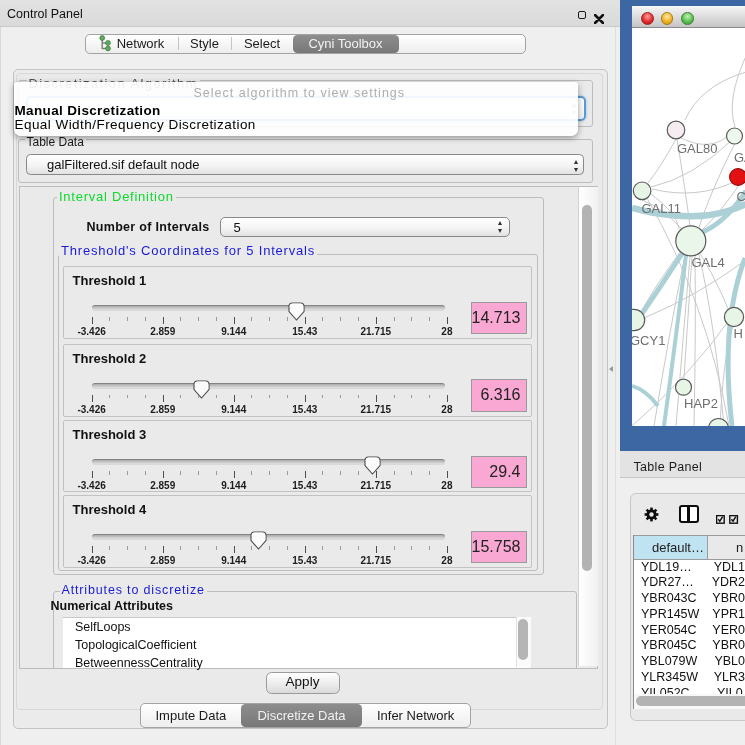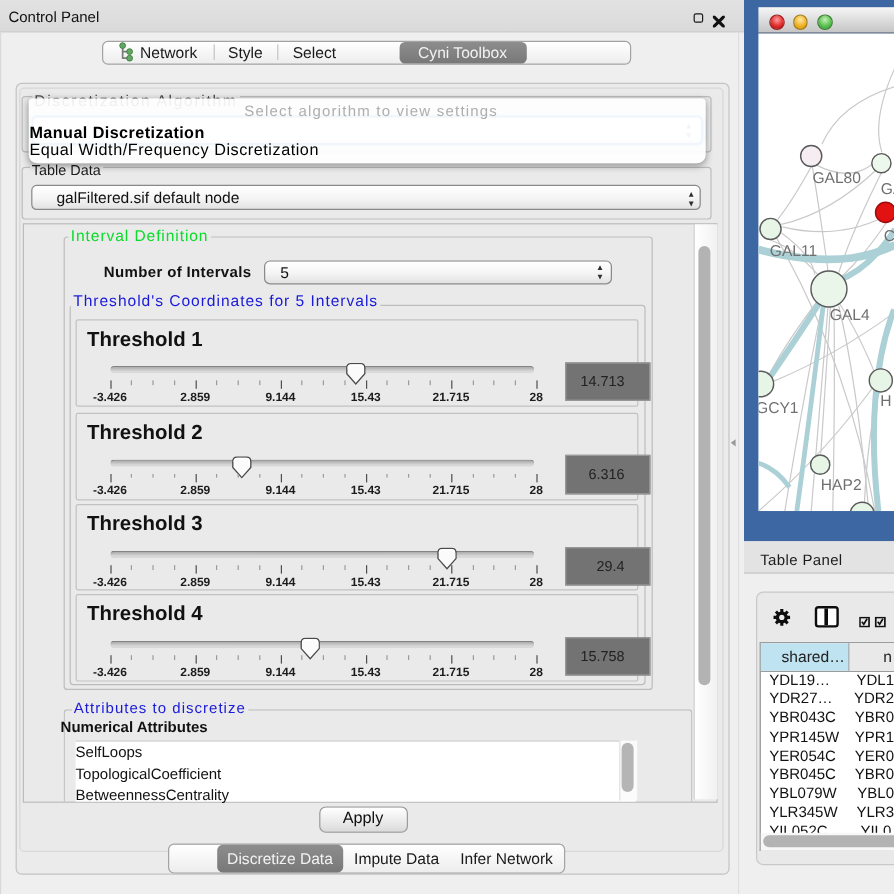--- a/index.html
+++ b/index.html
@@ -11,21 +11,21 @@
     background:linear-gradient(#e2e2e2,#dadada);border-bottom:1px solid #c9c9c9;}
   #titletext{left:7px;top:6.5px;font-size:12.5px;color:#111;}
   #icoFloat{left:578px;top:11px;width:6px;height:6px;border:1.6px solid #1a1a1a;border-radius:2px;}
   #icoClose{left:594px;top:9.5px;}
   
   .tabbar{background:linear-gradient(#ffffff,#ededed);
     border:1px solid #a3a3a3;border-radius:5px;display:flex;align-items:center;box-sizing:border-box;}
   .tab{font-size:13px;color:#1a1a1a;display:flex;align-items:center;justify-content:center;
     height:100%;box-sizing:border-box;}
   .tabsep{width:1px;height:13px;background:#c4c4c4;}
-  .tabsel{background:linear-gradient(#8d8d8d,#787878);color:#f2f2f2;border-radius:4.5px;margin-left:40px;}
+  .tabsel{background:linear-gradient(#8d8d8d,#787878);color:#f2f2f2;border-radius:4.5px;}
   #toptabs{left:84.5px;top:33.5px;width:441.5px;height:20px;}
   #bottabs{left:139.5px;top:702.5px;width:331px;height:25px;}
   
   #outer{left:13px;top:69px;width:593px;height:658px;background:#ebebeb;
     border:1px solid #c3c3c3;border-radius:5px;}
   #inner{left:15.5px;top:72.5px;width:585.5px;height:635px;background:#eaeaea;
     border:1px solid #d8d8d8;border-radius:4px;}
   .group{border:1px solid #bdbdbd;border-radius:3px;}
   .gtitle{position:absolute;font-size:12px;background:#eaeaea;padding:0 2px;line-height:12px;}
   
@@ -36,42 +36,42 @@
      border-left:2.5px solid transparent;border-right:2.5px solid transparent;border-bottom:4.6px solid #2e2e2e;}
   .spinarrows .dn{position:absolute;left:0;bottom:0;width:0;height:0;
      border-left:2.5px solid transparent;border-right:2.5px solid transparent;border-top:4.6px solid #2e2e2e;}
   
   #viewport{left:18.8px;top:185.5px;width:577.5px;height:481.5px;border:1px solid #bcbcbc;background:#eaeaea;}
   #vsb{left:577.5px;top:186.5px;width:19px;height:479.5px;border-left:1px solid #d2d2d2;
      background:linear-gradient(90deg,#ffffff,#f1f1f1);}
   #vsbthumb{left:581.5px;top:205px;width:10px;height:366px;background:#b3b3b3;border-radius:5px;}
   
   .throw{position:absolute;left:63px;width:466.5px;border:1px solid #c2c2c2;border-radius:2px;}
-  .thlabel{position:absolute;left:8.5px;top:6px;font-size:17px;font-weight:bold;color:#111;}
+  .thlabel{position:absolute;left:8.5px;top:6px;font-size:13px;font-weight:bold;color:#111;}
   .track{position:absolute;left:27.5px;width:353.5px;height:4px;top:38px;border-radius:3px;
      background:linear-gradient(#ababab,#e0e0e0);border-top:1px solid #838383;border-bottom:1px solid #d8d8d8;}
   .thumb{position:absolute;top:35px;width:17px;height:19px;}
-  .vbox{position:absolute;left:406.5px;top:34.5px;width:49px;height:30.5px;background:#737373;
-     border:1px solid #9a9a9a;font-size:12px;color:#222;text-align:right;line-height:30.5px;padding-right:20px;}
+  .vbox{position:absolute;left:406.5px;top:34.5px;width:49px;height:30.5px;background:#f9a8d4;
+     border:1px solid #9a9a9a;font-size:16px;color:#222;text-align:right;line-height:30.5px;padding-right:5px;}
   .ticks{position:absolute;left:27.6px;top:50px;width:356px;height:8px;}
   .tick{position:absolute;width:1px;top:0;}
   .tlabels{position:absolute;left:0;top:59px;width:466px;height:11px;
      font-size:10px;font-weight:bold;color:#1c1c1c;}
   .tl{position:absolute;transform:translateX(-50%);}
   
   #numlist{left:63px;top:616.5px;width:467px;height:50.5px;background:#fff;font-size:12.5px;color:#111;
      border-top:1px solid #c9c9c9;}
-  #numlist div{height:18px;line-height:18px;}
+  #numlist div{padding-left:12px;height:18px;line-height:18px;}
   
   .btn{position:absolute;border:1px solid #9b9b9b;border-radius:5.5px;
      background:linear-gradient(#ffffff,#eaeaea 60%,#dadada);
      font-size:13px;color:#111;text-align:center;}
   
   #popup{left:14px;top:82px;width:564px;height:53.5px;background:rgba(255,255,255,0.91);
-     border-radius:3px 3px 7px 7px;box-shadow:0 2px 6px rgba(0,0,0,0.38);margin-left:10px;}
+     border-radius:3px 3px 7px 7px;box-shadow:0 2px 6px rgba(0,0,0,0.38);}
   
   #netwin{left:620px;top:0;width:125px;height:450.5px;background:#3c67a3;}
   #nettitle{left:11.5px;top:6px;width:113.5px;height:20.5px;
      background:linear-gradient(#f6f6f6,#c5c5c5);border-bottom:1px solid #8b8b8b;}
   .light{position:absolute;border-radius:50%;}
   #netcanvas{left:11.5px;top:27.5px;width:113.5px;height:398px;background:#fff;overflow:hidden;}
   
   #tpheader{left:620px;top:450.5px;width:125px;height:26px;background:#e3e3e3;
      border-bottom:1px solid #c6c6c6;}
   #tpouter{left:629.5px;top:492.5px;width:130px;height:226px;background:#e9e9e9;
@@ -322,22 +322,22 @@
   <div>SelfLoops</div>
   <div>TopologicalCoefficient</div>
   <div>BetweennessCentrality</div>
 </div>
 <div class="abs" style="left:516px;top:616.5px;width:14px;height:50.5px;background:#fbfbfb;border-left:1px solid #e0e0e0;"></div>
 <div class="abs" style="left:518px;top:618.5px;width:10px;height:41px;background:#b5b5b5;border-radius:5px;"></div>
 
 <div class="btn abs" style="left:265.5px;top:671.5px;width:72px;height:20.5px;line-height:18.5px;font-size:13.5px;">Apply</div>
 
 <div class="abs tabbar" id="bottabs">
+  <div class="tab" style="width:101px;">Impute Data</div>
   <div class="tab tabsel" style="width:120.5px;">Discretize Data</div>
-  <div class="tab" style="width:101px;">Impute Data</div>
   <div class="tab" style="width:108px;">Infer Network</div>
 </div>
 
 <div class="abs" id="popup">
   <div class="abs" style="left:179.5px;top:3.5px;font-size:12.5px;letter-spacing:1px;color:#aeaeae;">Select algorithm to view settings</div>
   <div class="abs" style="left:0.5px;top:20.5px;font-size:13.5px;letter-spacing:0.35px;font-weight:bold;color:#000;">Manual Discretization</div>
   <div class="abs" style="left:0.5px;top:34.5px;font-size:13.5px;letter-spacing:0.45px;color:#000;">Equal Width/Frequency Discretization</div>
 </div>
 
 <div class="abs" style="left:609px;top:366px;width:0;height:0;border-top:3.5px solid transparent;border-bottom:3.5px solid transparent;border-right:4px solid #999;"></div>
@@ -433,21 +433,21 @@
     <rect x="0.6" y="0.6" width="7.6" height="7.6" fill="none" stroke="#111" stroke-width="1.4"></rect>
     <path d="M2.2 4.2 L3.8 6.2 L6.6 1.6" fill="none" stroke="#111" stroke-width="1.4"></path>
     <rect x="13.8" y="0.6" width="7.6" height="7.6" fill="none" stroke="#111" stroke-width="1.4"></rect>
     <path d="M15.4 4.2 L17 6.2 L19.8 1.6" fill="none" stroke="#111" stroke-width="1.4"></path>
   </svg>
 </div>
 
 <div class="abs" id="tbl">
   <div style="display:flex;height:25px;border-bottom:1px solid #9c9c9c;box-sizing:border-box;border-top:1px solid #9c9c9c;">
     <div style="width:74px;background:#bfe3f1;border-right:1px solid #9c9c9c;box-sizing:border-box;
-         font-size:13px;color:#222;text-align:right;padding-right:3px;box-sizing:border-box;line-height:24px;">shared…</div>
+         font-size:13px;color:#222;text-align:right;padding-right:3px;box-sizing:border-box;line-height:24px;">default…</div>
     <div style="flex:1;background:#e9e9e9;font-size:12.5px;color:#222;
          padding-left:28px;line-height:24px;font-size:13px;">n</div>
   </div>
   <div class="trow">
       <span class="c1">YDL19…</span>
       <span class="c2">YDL1</span>
     </div>
   <div class="trow">
       <span class="c1">YDR27…</span>
       <span class="c2">YDR2</span>

